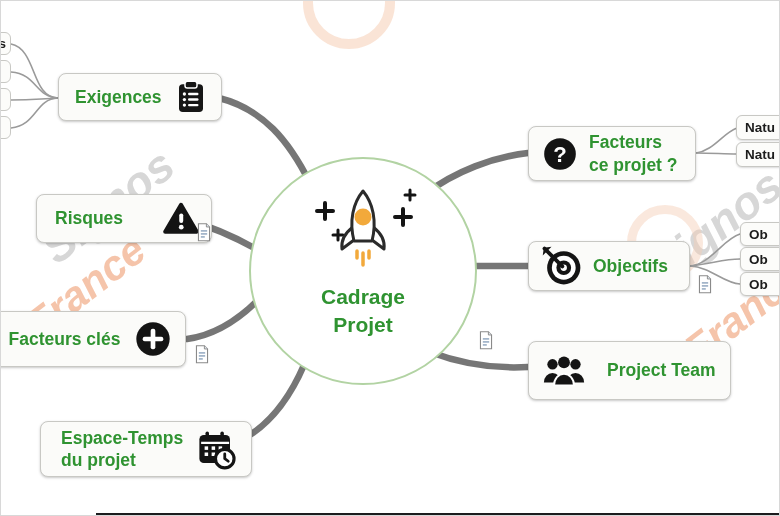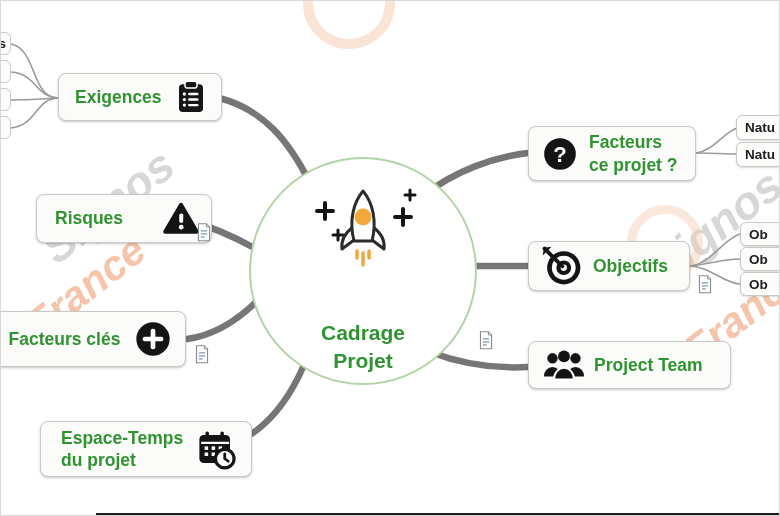--- a/index.html
+++ b/index.html
@@ -20,39 +20,39 @@
   #wm-ring-top{left:302px;top:-44px;width:72px;height:72px;border:10px solid #f5cdb4;opacity:.55;}
   #wm-ring-right{left:626px;top:204px;width:58px;height:58px;border:9px solid #f5cdb4;opacity:.45;}
   
   .connectors{position:absolute;left:0;top:0;z-index:2;}
   .main-link{stroke:#6f6f6f;stroke-width:6.5;fill:none;stroke-linecap:round;opacity:.95;}
   .sub-link{stroke:#9a9a9a;stroke-width:1.6;fill:none;stroke-linecap:round;}
   
   .center-circle{
     position:absolute;left:248px;top:156px;width:224px;height:224px;border-radius:50%;
     background:#fff;border:2px solid #b2d3a3;z-index:3;
-    display:flex;flex-direction:column;align-items:center;gap:36px;
+    display:flex;flex-direction:column;align-items:center;
   }
   .center-title{font-size:21px;font-weight:bold;color:#2f9331;line-height:1.35;text-align:center;}
   
   .node{
     position:absolute;background:#fbfbf9;border:1.4px solid #c8c8c4;border-radius:8px;
     box-shadow:0 1px 2.5px rgba(0,0,0,.22);display:flex;align-items:center;z-index:4;
     color:#2f9331;font-weight:bold;
   }
   .node .lbl{font-size:17.5px;}
   .node .lbl2{font-size:17.5px;line-height:1.28;}
   #n-exigences{left:57px;top:72px;width:164px;height:48px;padding:0 12px 0 16px;justify-content:space-between;box-sizing:border-box;}
   #n-risques{left:35px;top:193px;width:176px;height:49px;padding:0 10px 0 18px;justify-content:space-between;box-sizing:border-box;}
   #n-facteurs{left:-18px;top:310px;width:203px;height:56px;padding:0 12px;justify-content:space-between;box-sizing:border-box;}
   #n-facteurs .lbl2{flex:1;text-align:center;}
   #n-espace{left:8px;top:420px;width:212px;height:56px;padding:0 14px 0 20px;justify-content:space-between;box-sizing:border-box;margin-left:31px;}
   #n-pourquoi{left:527px;top:125px;width:168px;height:55px;padding:0 12px;gap:10px;box-sizing:border-box;}
   #n-objectifs{left:527px;top:240px;width:162px;height:50px;padding:0 12px;gap:10px;box-sizing:border-box;}
-  #n-team{left:527px;top:340px;width:203px;height:48px;padding:0 12px;gap:7px;box-sizing:border-box;}
+  #n-team{left:527px;top:340px;width:203px;height:59px;padding:0 12px;gap:20px;box-sizing:border-box;}
   
   .child{
     position:absolute;background:#fcfcfa;border:1.3px solid #c8c8c4;border-radius:6px;
     box-shadow:0 1px 2px rgba(0,0,0,.15);display:flex;align-items:center;
     color:#1c1c1c;font-weight:bold;font-size:13.5px;padding:0 8px;z-index:4;box-sizing:border-box;
   }
   #c-origi{left:735px;top:114px;width:70px;height:25px;}
   #c-natu{left:735px;top:141px;width:70px;height:25px;}
   #c-ob1{left:739px;top:221px;width:60px;height:24px;}
   #c-ob2{left:739px;top:246px;width:60px;height:24px;}

